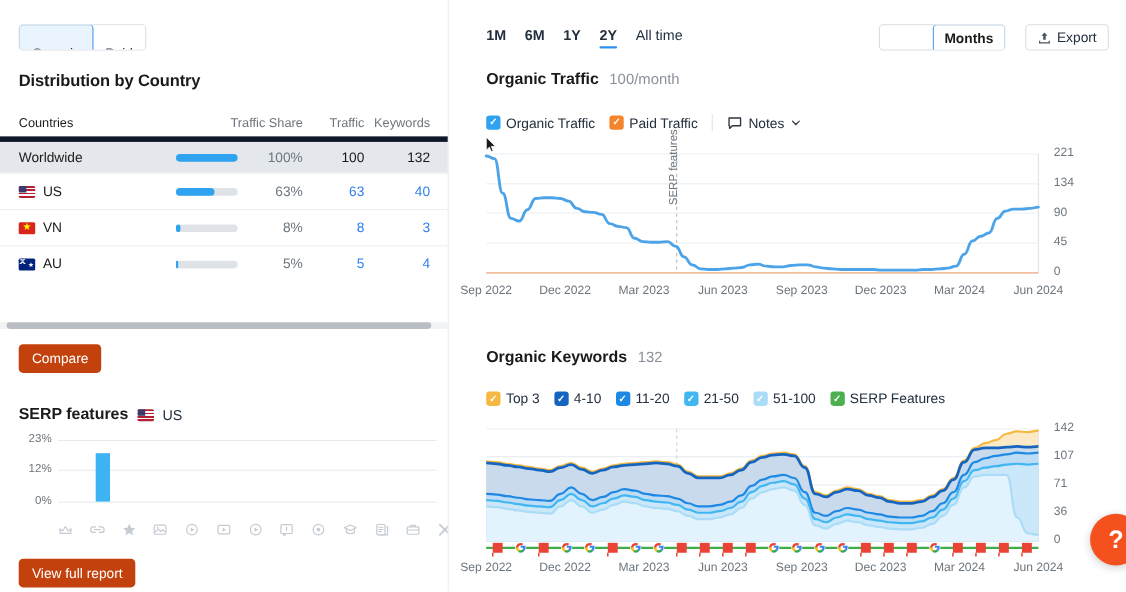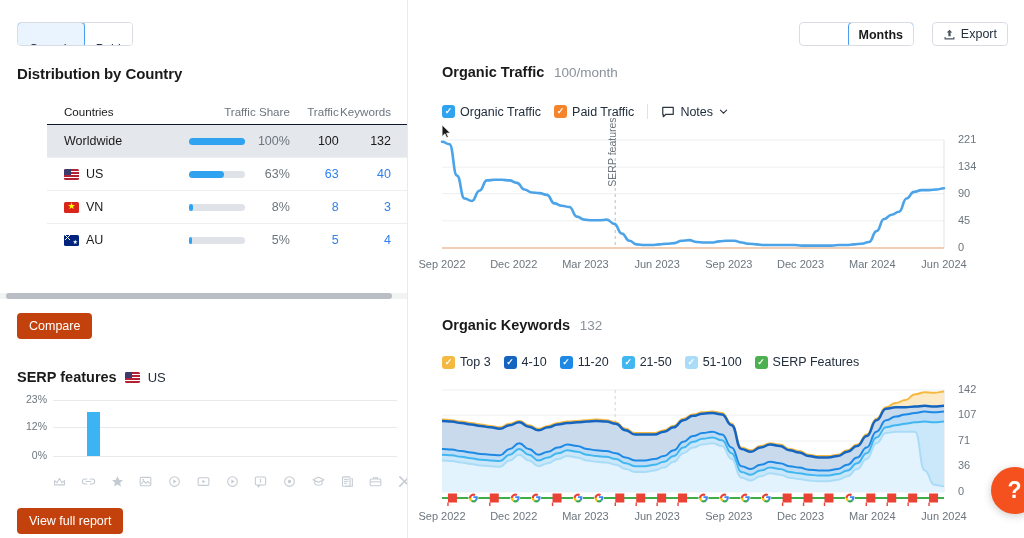--- a/index.html
+++ b/index.html
@@ -36,28 +36,28 @@
     margin:-1px; height:24px; line-height:22px; position:relative; z-index:2;
   }
   .seg-sep { width:1px; background:#d9dde3; }
 
   .panel-title {
     position:absolute; left:17px; top:65px;
     font-size:15px; font-weight:bold; color:#1a1a1a; letter-spacing:-.1px;
   }
 
   
-  .tbl { position:absolute; left:0; top:98px; width:408px;padding-left:47px; }
+  .tbl { position:absolute; left:0; top:98px; width:408px; }
   .tbl-head, .tbl-row {
     display:flex; align-items:center; height:33px;
     padding:0 17px; font-size:12.5px;
   }
   .tbl-head { color:#6c757d; height:26px; font-size:11.6px; }
   .tbl-row { border-top:1px solid #eceff1; height:33px; }
-  .tbl-row.hl { background:#e4e7eb; border-top:1px solid #0f172a; }
+  .tbl-row.hl { background:#e4e7eb; border-top:5px solid #0f172a; }
   .c-country { width:148px; display:flex; align-items:center; gap:7px; color:#1a1a1a; }
   .c-bar { width:72px; display:flex; align-items:center; }
   .c-share { width:48px; text-align:right; color:#6c757d; }
   .c-traffic { width:58px; text-align:right; }
   .c-keywords { width:62px; text-align:right; }
   .tbl-head .c-bar, .tbl-head .c-share {
     width:120px; text-align:right; display:block; color:#6c757d;
   }
   .link-num { color:#2f80ed; }
   .bold-num { color:#1a1a1a; font-weight:normal; }
@@ -340,20 +340,27 @@
             <path d="M3.4 3.4 L14.6 14.6 M14.6 3.4 L3.4 14.6" stroke="currentColor" stroke-width="1.9" stroke-linecap="round"></path>
           </svg>
         </span>
       </div>
 
     <button class="btn-primary" id="viewfull-btn">View full report</button>
   </div>
 
   <div class="right-panel">
 
+    <div class="range-tabs" id="range-tabs">
+        <div class="range-tab">1M</div>
+        <div class="range-tab">6M</div>
+        <div class="range-tab">1Y</div>
+        <div class="range-tab active">2Y</div>
+        <div class="range-tab alltime">All time</div>
+      </div>
 
     <div class="dm-toggle">
       <button class="dm-btn disabled">Days</button>
       <button class="dm-btn active">Months</button>
     </div>
 
     <button class="export-btn">
       <svg width="13" height="13" viewBox="0 0 16 16">
         <path d="M8 2 L4.6 5.6 L6.6 5.6 L6.6 10 L9.4 10 L9.4 5.6 L11.4 5.6 Z" fill="#4a5561"></path>
         <path d="M2.6 11 L2.6 13.4 L13.4 13.4 L13.4 11" fill="none" stroke="#4a5561" stroke-width="1.4"></path>

